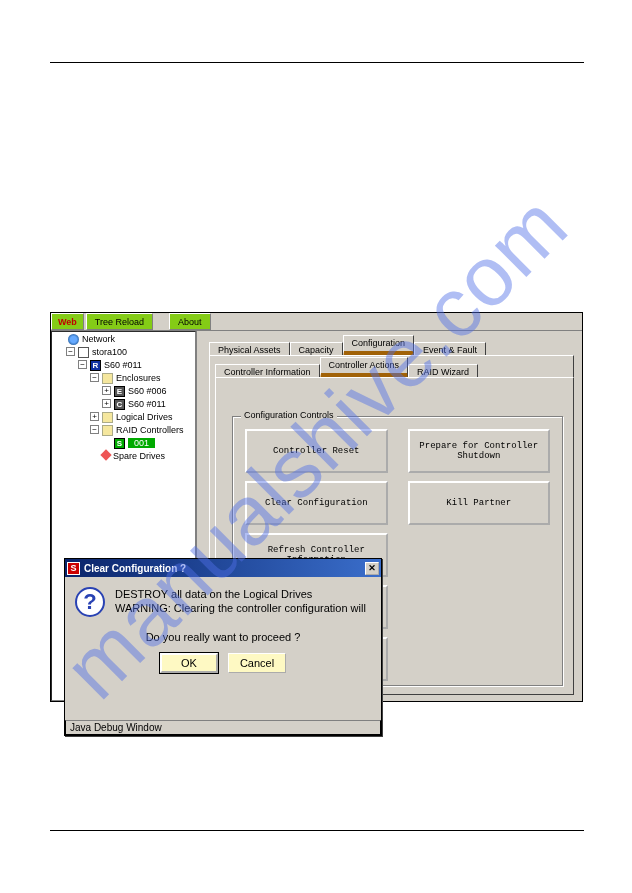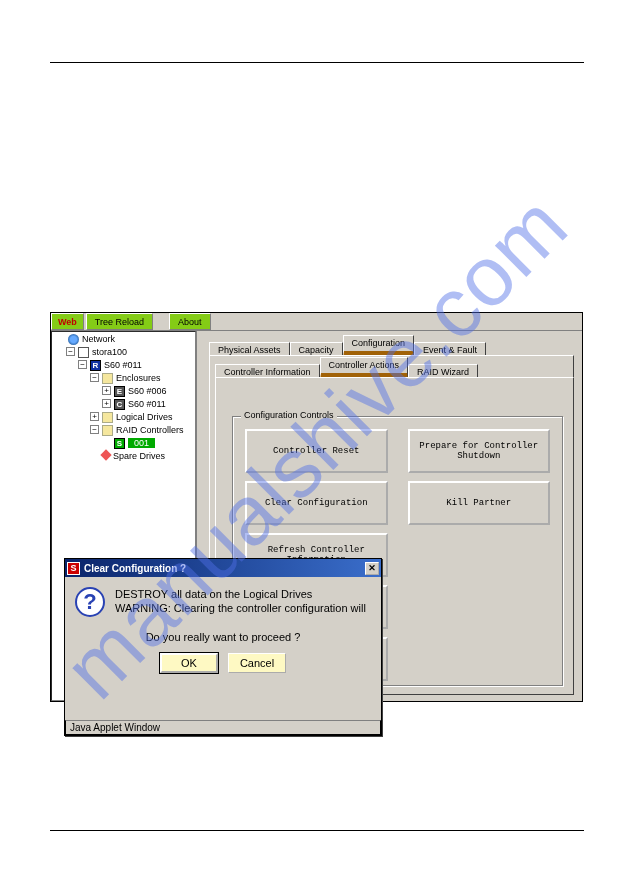--- a/index.html
+++ b/index.html
@@ -407,14 +407,14 @@
         <div>DESTROY all data on the Logical Drives</div>
         <div>WARNING: Clearing the controller configuration will</div>
       </div>
     </div>
     <div class="dlg-prompt">Do you really want to proceed ?</div>
     <div class="dlg-btns">
       <button class="dbtn default">OK</button>
       <button class="dbtn">Cancel</button>
     </div>
   </div>
-  <div class="statusline">Java Applet Window</div>
+  <div class="statusline">Java Debug Window</div>
 </div>
 
 </body></html>

